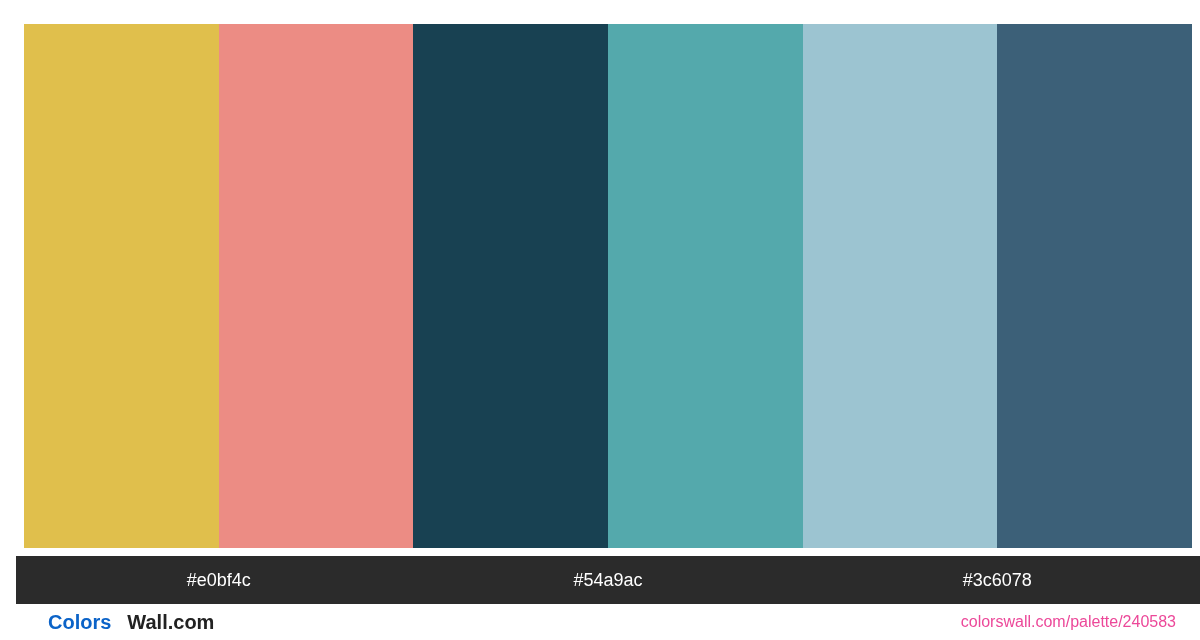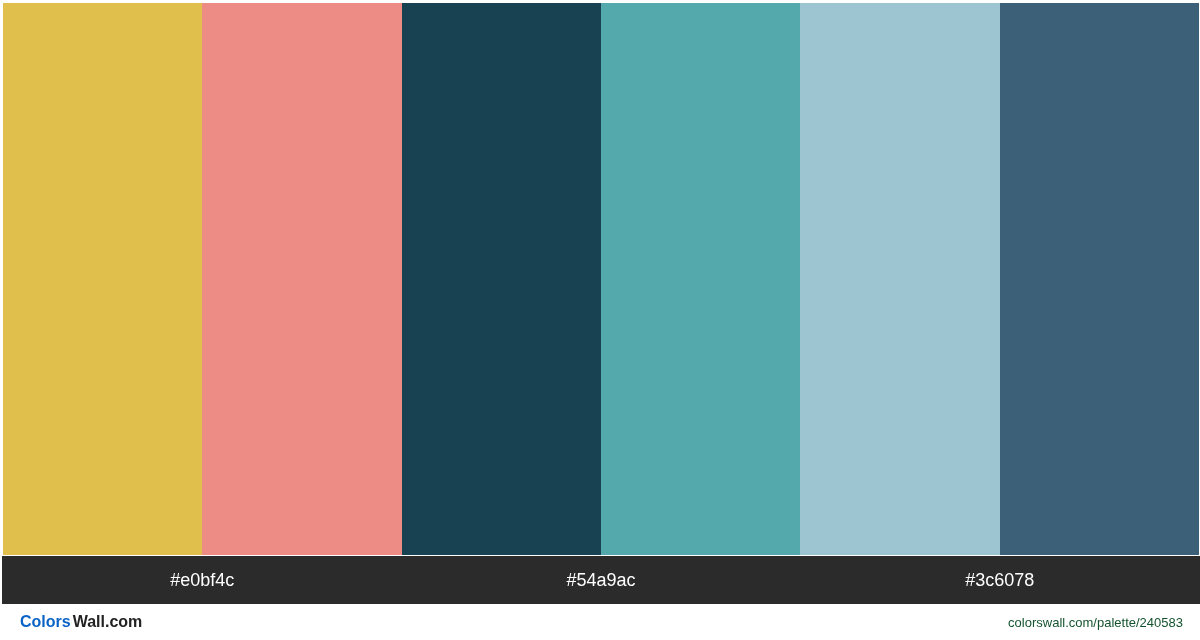--- a/index.html
+++ b/index.html
@@ -1,17 +1,17 @@
 <!DOCTYPE html>
 <html><head>
   <meta charset="utf-8">
   <style>
     * {
       margin: 0;
-      padding: 1px;
+      padding: 8px;
       box-sizing: border-box;
     }
     body {
       width: 1200px;
       height: 640px;
       font-family: Arial, Helvetica, sans-serif;
       display: flex;
       flex-direction: column;
       overflow: hidden;
     }
@@ -39,31 +39,31 @@
     .footer {
       height: 36px;
       background: #ffffff;
       display: flex;
       align-items: center;
       justify-content: space-between;
       padding: 0 16px;
     }
     .brand {
       font-weight: bold;
-      font-size: 16px;
+      font-size: 20px;
     }
     .brand-a {
       color: #0b63c8;
     }
     .brand-b {
       color: #222222;
     }
     .footer-url {
-      color: #14532d;
-      font-size: 13px;
+      color: #ec4899;
+      font-size: 16px;
     }
   </style>
 </head>
 <body>
 
 <div class="palette">
   <div class="swatch" style="background:#e0bf4c"></div>
   <div class="swatch" style="background:#ec8c84"></div>
   <div class="swatch" style="background:#184152"></div>
   <div class="swatch" style="background:#54a9ac"></div>

